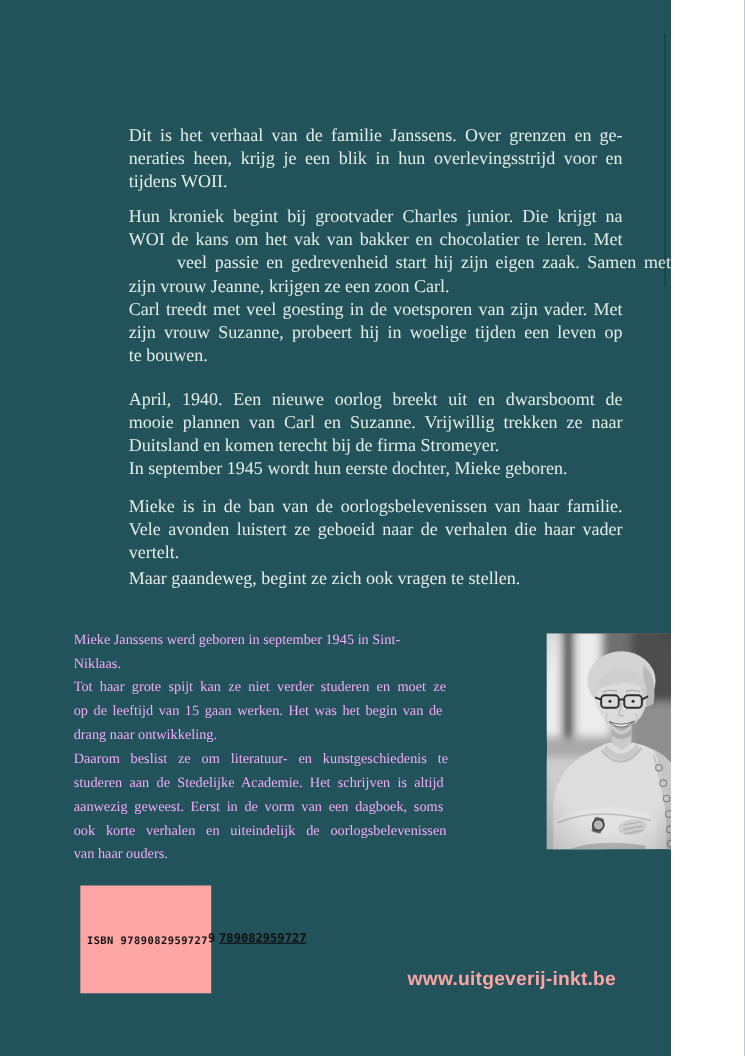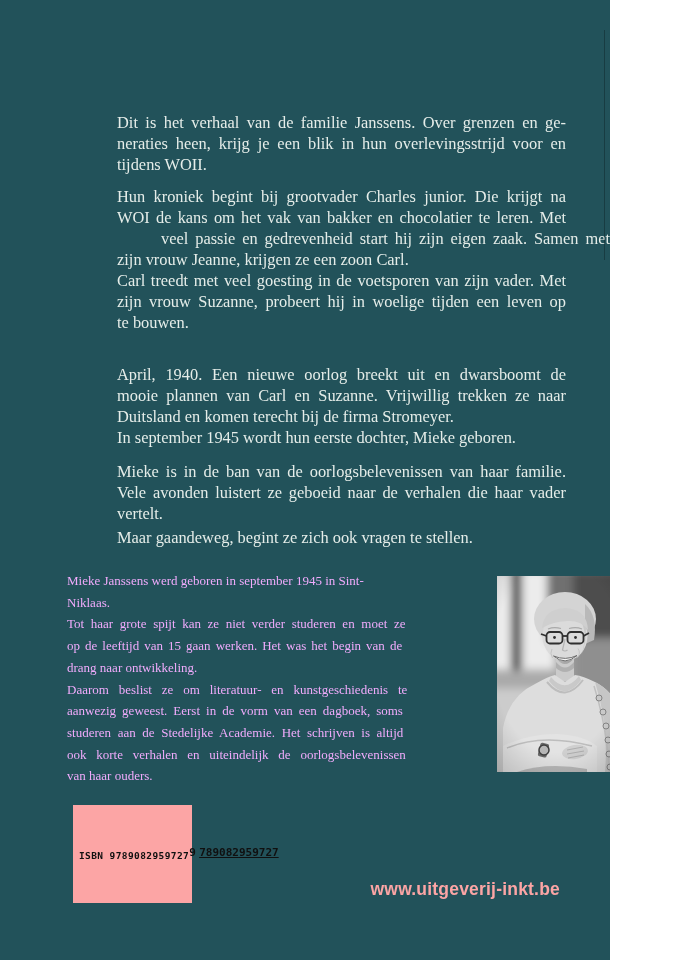--- a/index.html
+++ b/index.html
@@ -119,21 +119,21 @@
         <div class="line"><span style="word-spacing: 4.16493px;">Hun kroniek begint bij grootvader Charles junior. Die krijgt na</span></div>
         <div class="line"><span style="word-spacing: 2.10677px;">WOI de kans om het vak van bakker en chocolatier te leren. Met</span></div>
         <div class="line"><span style="word-spacing: 2.8px; margin-left: 44px;">veel passie en gedrevenheid start hij zijn eigen zaak. Samen met</span></div>
         <div class="line"><span>zijn vrouw Jeanne, krijgen ze een zoon Carl.</span></div>
       </div>
       <div class="para" style="margin-top: 0px;">
         <div class="line"><span style="word-spacing: 1.50852px;">Carl treedt met veel goesting in de voetsporen van zijn vader. Met</span></div>
         <div class="line"><span style="word-spacing: 3.34375px;">zijn vrouw Suzanne, probeert hij in woelige tijden een leven op</span></div>
         <div class="line"><span>te bouwen.</span></div>
       </div>
-      <div class="para" style="margin-top: 31px;">
+      <div class="para" style="margin-top: 19px;">
         <div class="line"><span style="word-spacing: 5.63368px;">April, 1940. Een nieuwe oorlog breekt uit en dwarsboomt de</span></div>
         <div class="line"><span style="word-spacing: 4.11285px;">mooie plannen van Carl en Suzanne. Vrijwillig trekken ze naar</span></div>
         <div class="line"><span>Duitsland en komen terecht bij de firma Stromeyer.</span></div>
       </div>
       <div class="para" style="margin-top: 0px;">
         <div class="line"><span>In september 1945 wordt hun eerste dochter, Mieke geboren.</span></div>
       </div>
       <div class="para" style="margin-top: 13px;">
         <div class="line"><span style="word-spacing: 2.88906px;">Mieke is in de ban van de oorlogsbelevenissen van haar familie.</span></div>
         <div class="line"><span style="word-spacing: 2.66875px;">Vele avonden luistert ze geboeid naar de verhalen die haar vader</span></div>
@@ -144,22 +144,22 @@
       </div>
     </main>
 
   <section class="bio" id="bio">
       <div class="line"><span>Mieke Janssens werd geboren in september 1945 in Sint-</span></div>
       <div class="line"><span>Niklaas.</span></div>
       <div class="line"><span style="word-spacing: 3.38352px;">Tot haar grote spijt kan ze niet verder studeren en moet ze</span></div>
       <div class="line"><span style="word-spacing: 1.79036px;">op de leeftijd van 15 gaan werken. Het was het begin van de</span></div>
       <div class="line"><span>drang naar ontwikkeling.</span></div>
       <div class="line"><span style="word-spacing: 6.625px;">Daarom beslist ze om literatuur- en kunstgeschiedenis te</span></div>
+      <div class="line"><span style="word-spacing: 3.36719px;">studeren aan de Stedelijke Academie. Het schrijven is altijd</span></div>
       <div class="line"><span style="word-spacing: 2.78993px;">aanwezig geweest. Eerst in de vorm van een dagboek, soms</span></div>
-      <div class="line"><span style="word-spacing: 3.36719px;">studeren aan de Stedelijke Academie. Het schrijven is altijd</span></div>
       <div class="line"><span style="word-spacing: 6.53385px; text-align: right;">ook korte verhalen en uiteindelijk de oorlogsbelevenissen</span></div>
       <div class="line"><span>van haar ouders.</span></div>
     </section>
 
   <figure class="photo">
     <svg width="135" height="196" viewBox="0 0 135 196">
       <defs>
         <filter id="pb" x="-20%" y="-20%" width="140%" height="140%">
           <feGaussianBlur stdDeviation="4"></feGaussianBlur>
         </filter>

